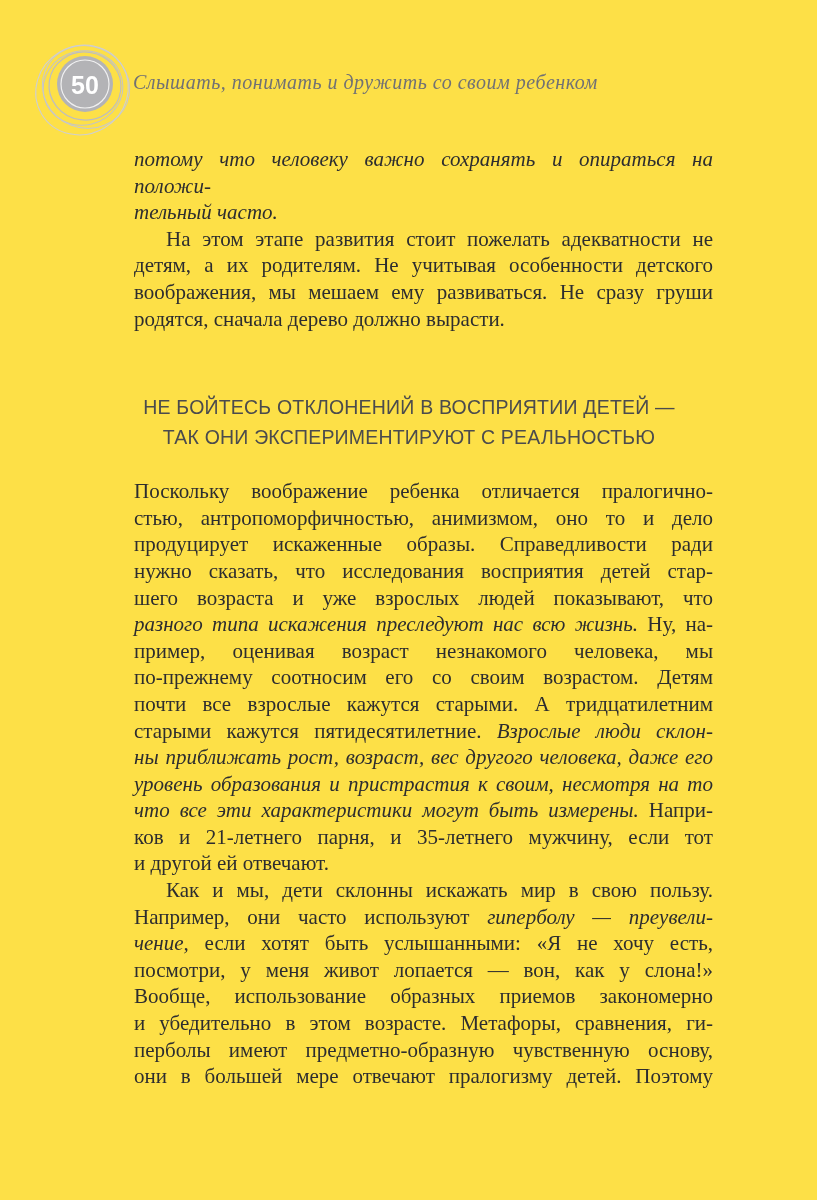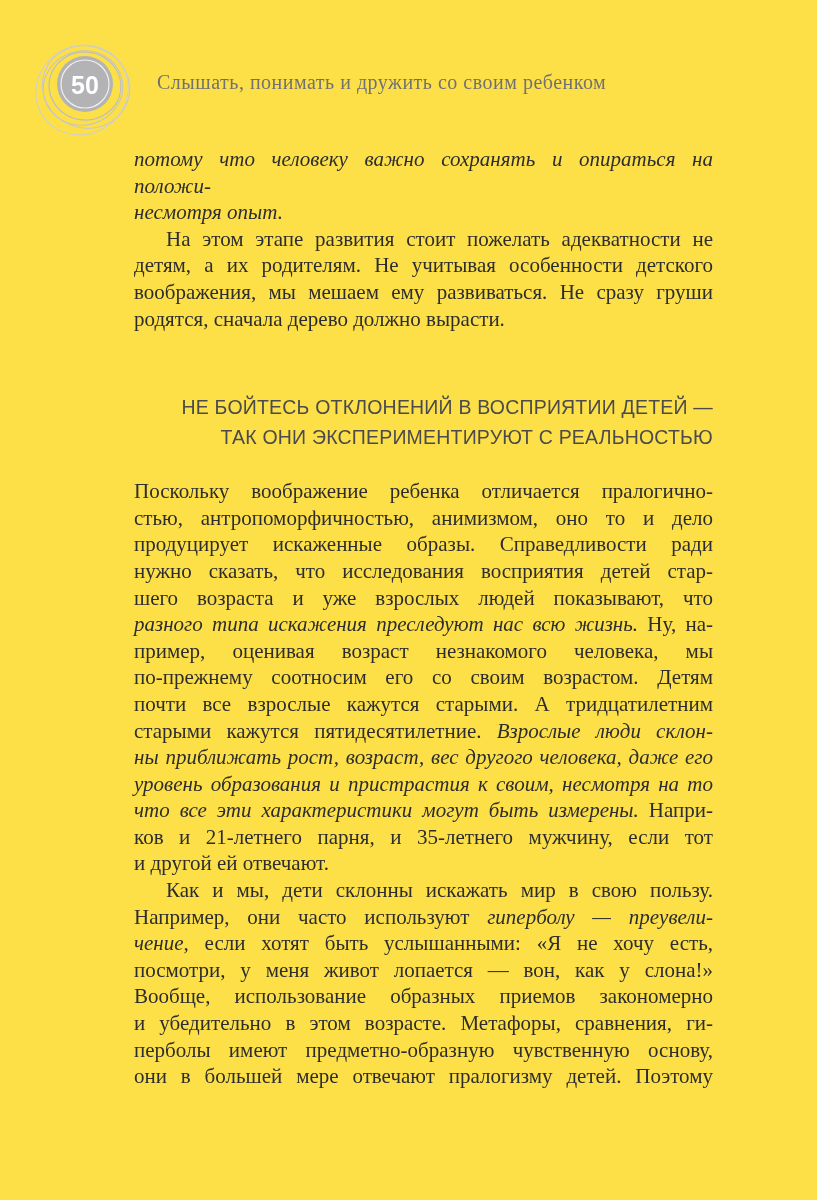--- a/index.html
+++ b/index.html
@@ -9,26 +9,26 @@
     height: 1200px;
     background: #fde047;
     overflow: hidden;
     font-family: "Liberation Serif", serif;
   }
   .ornament { position: absolute; left: 23px; top: 22px; }
   .running-header {
     position: absolute;
     left: 133px;
     top: 71px;
+    font-style: italic;
     font-size: 20px;
     line-height: 22px;
     color: #717174;
     letter-spacing: 0.5px;
     white-space: nowrap;
-    margin-left: 24px;
   }
   .content {
     position: absolute;
     left: 105px;
     width: 608px;
     top: 146px;
     color: #2d2d2f;
     font-size: 21px;
     line-height: 26.6px;
   }
@@ -39,21 +39,21 @@
   .it { font-style: italic; }
   .heading {
     margin: 60px 0 26px 0;
     font-family: "Liberation Sans", sans-serif;
     font-weight: 400;
     font-size: 19.5px;
     line-height: 30px;
     letter-spacing: 0.2px;
     color: #4b4b4d;
   }
-  .heading .hline { text-align: right; }
+  .heading .hline { text-align: center; }
 </style>
 </head>
 <body>
 
 <div class="page">
 
   <svg class="ornament" width="132" height="142" viewBox="0 0 132 142">
     <g fill="none">
       <ellipse cx="62" cy="64" rx="36" ry="34" transform="rotate(8 62 64)" stroke="#bdbdc0" stroke-width="1.2"></ellipse>
       <ellipse cx="60" cy="66" rx="40" ry="37" transform="rotate(-14 60 66)" stroke="#c3c3c6" stroke-width="1"></ellipse>
@@ -64,21 +64,21 @@
     <circle cx="62" cy="62" r="24" fill="none" stroke="#ffffff" stroke-opacity="0.8" stroke-width="1.2"></circle>
     <text x="62" y="63" text-anchor="middle" dominant-baseline="central" font-size="25" font-weight="bold" font-family="&quot;Liberation Sans&quot;, sans-serif" fill="#ffffff">50</text>
   </svg>
 
   <div class="running-header">Слышать, понимать и дружить со своим ребенком</div>
 
   <div class="content">
     <div>
         <div class="paragraph">
           <div class="line"><span class="it">потому что человеку важно сохранять и опираться на положи-</span></div>
-          <div class="line noj"><span class="it">несмотря опыт.</span></div>
+          <div class="line noj"><span class="it">тельный часто.</span></div>
         </div>
         <div class="paragraph">
           <div class="line indent"><span>На этом этапе развития стоит пожелать адекватности не</span></div>
           <div class="line"><span>детям, а их родителям. Не учитывая особенности детского</span></div>
           <div class="line"><span>воображения, мы мешаем ему развиваться. Не сразу груши</span></div>
           <div class="line noj"><span>родятся, сначала дерево должно вырасти.</span></div>
         </div>
       </div>
 
     <div class="heading">

